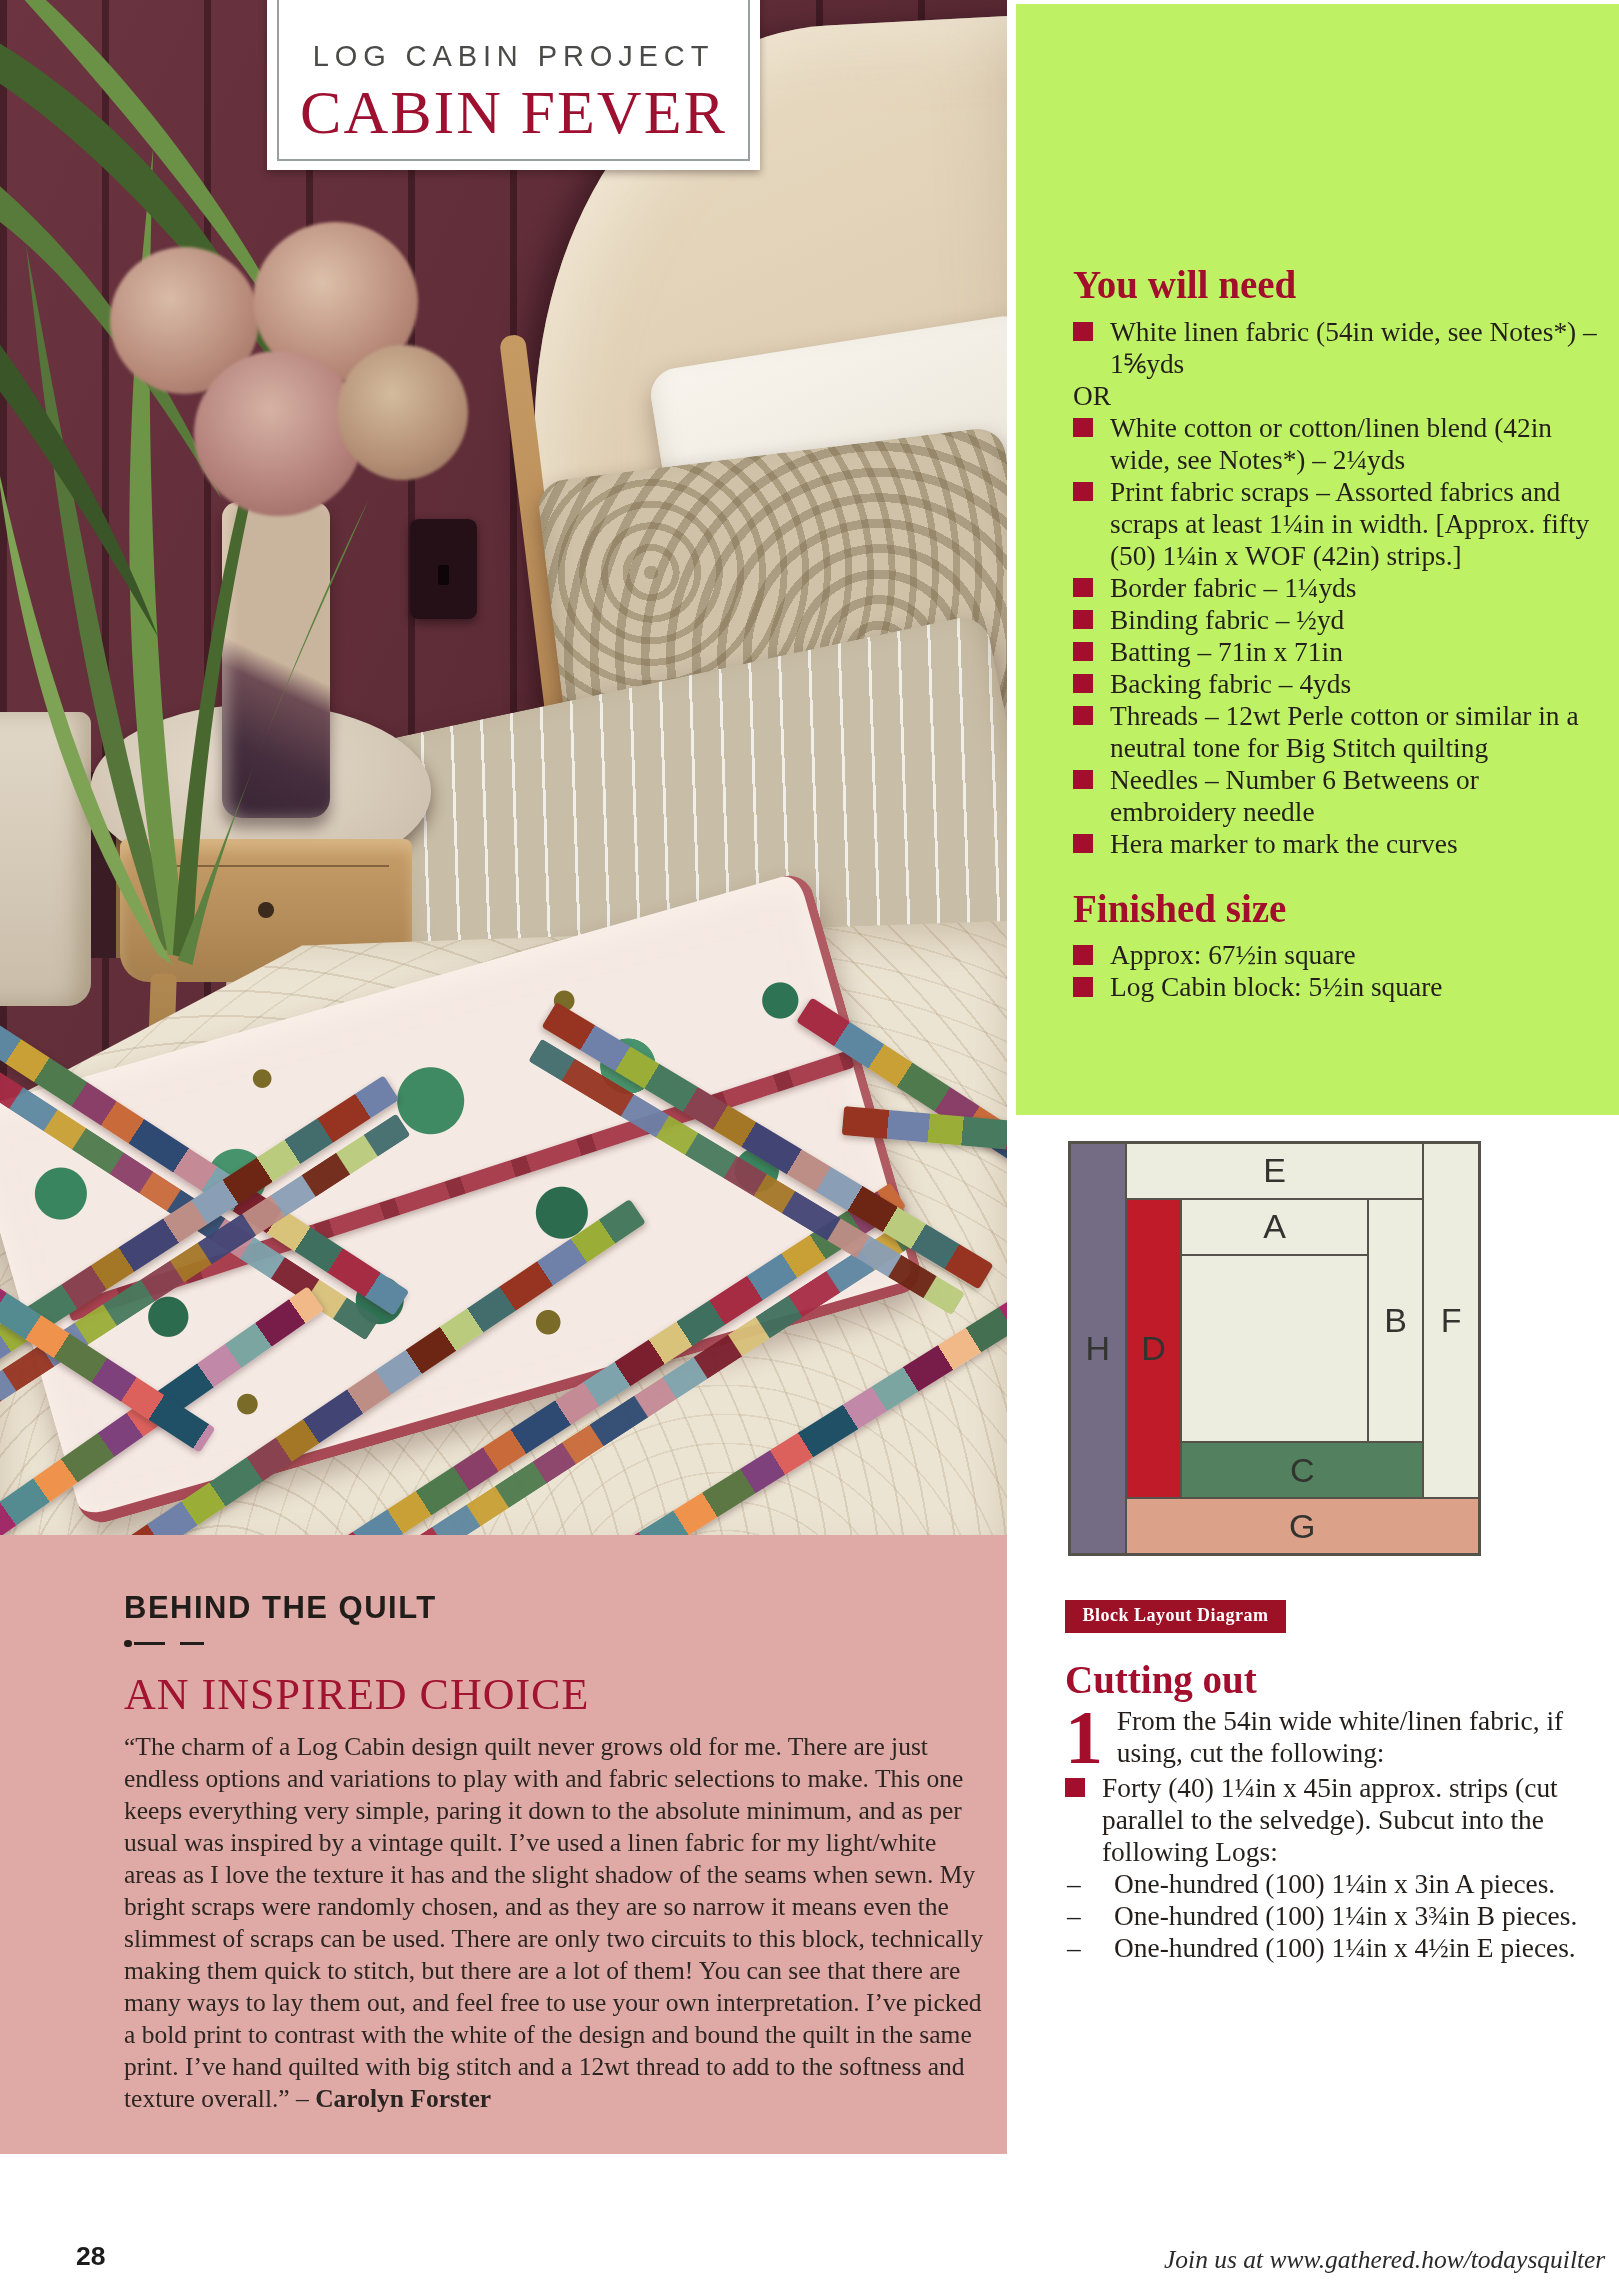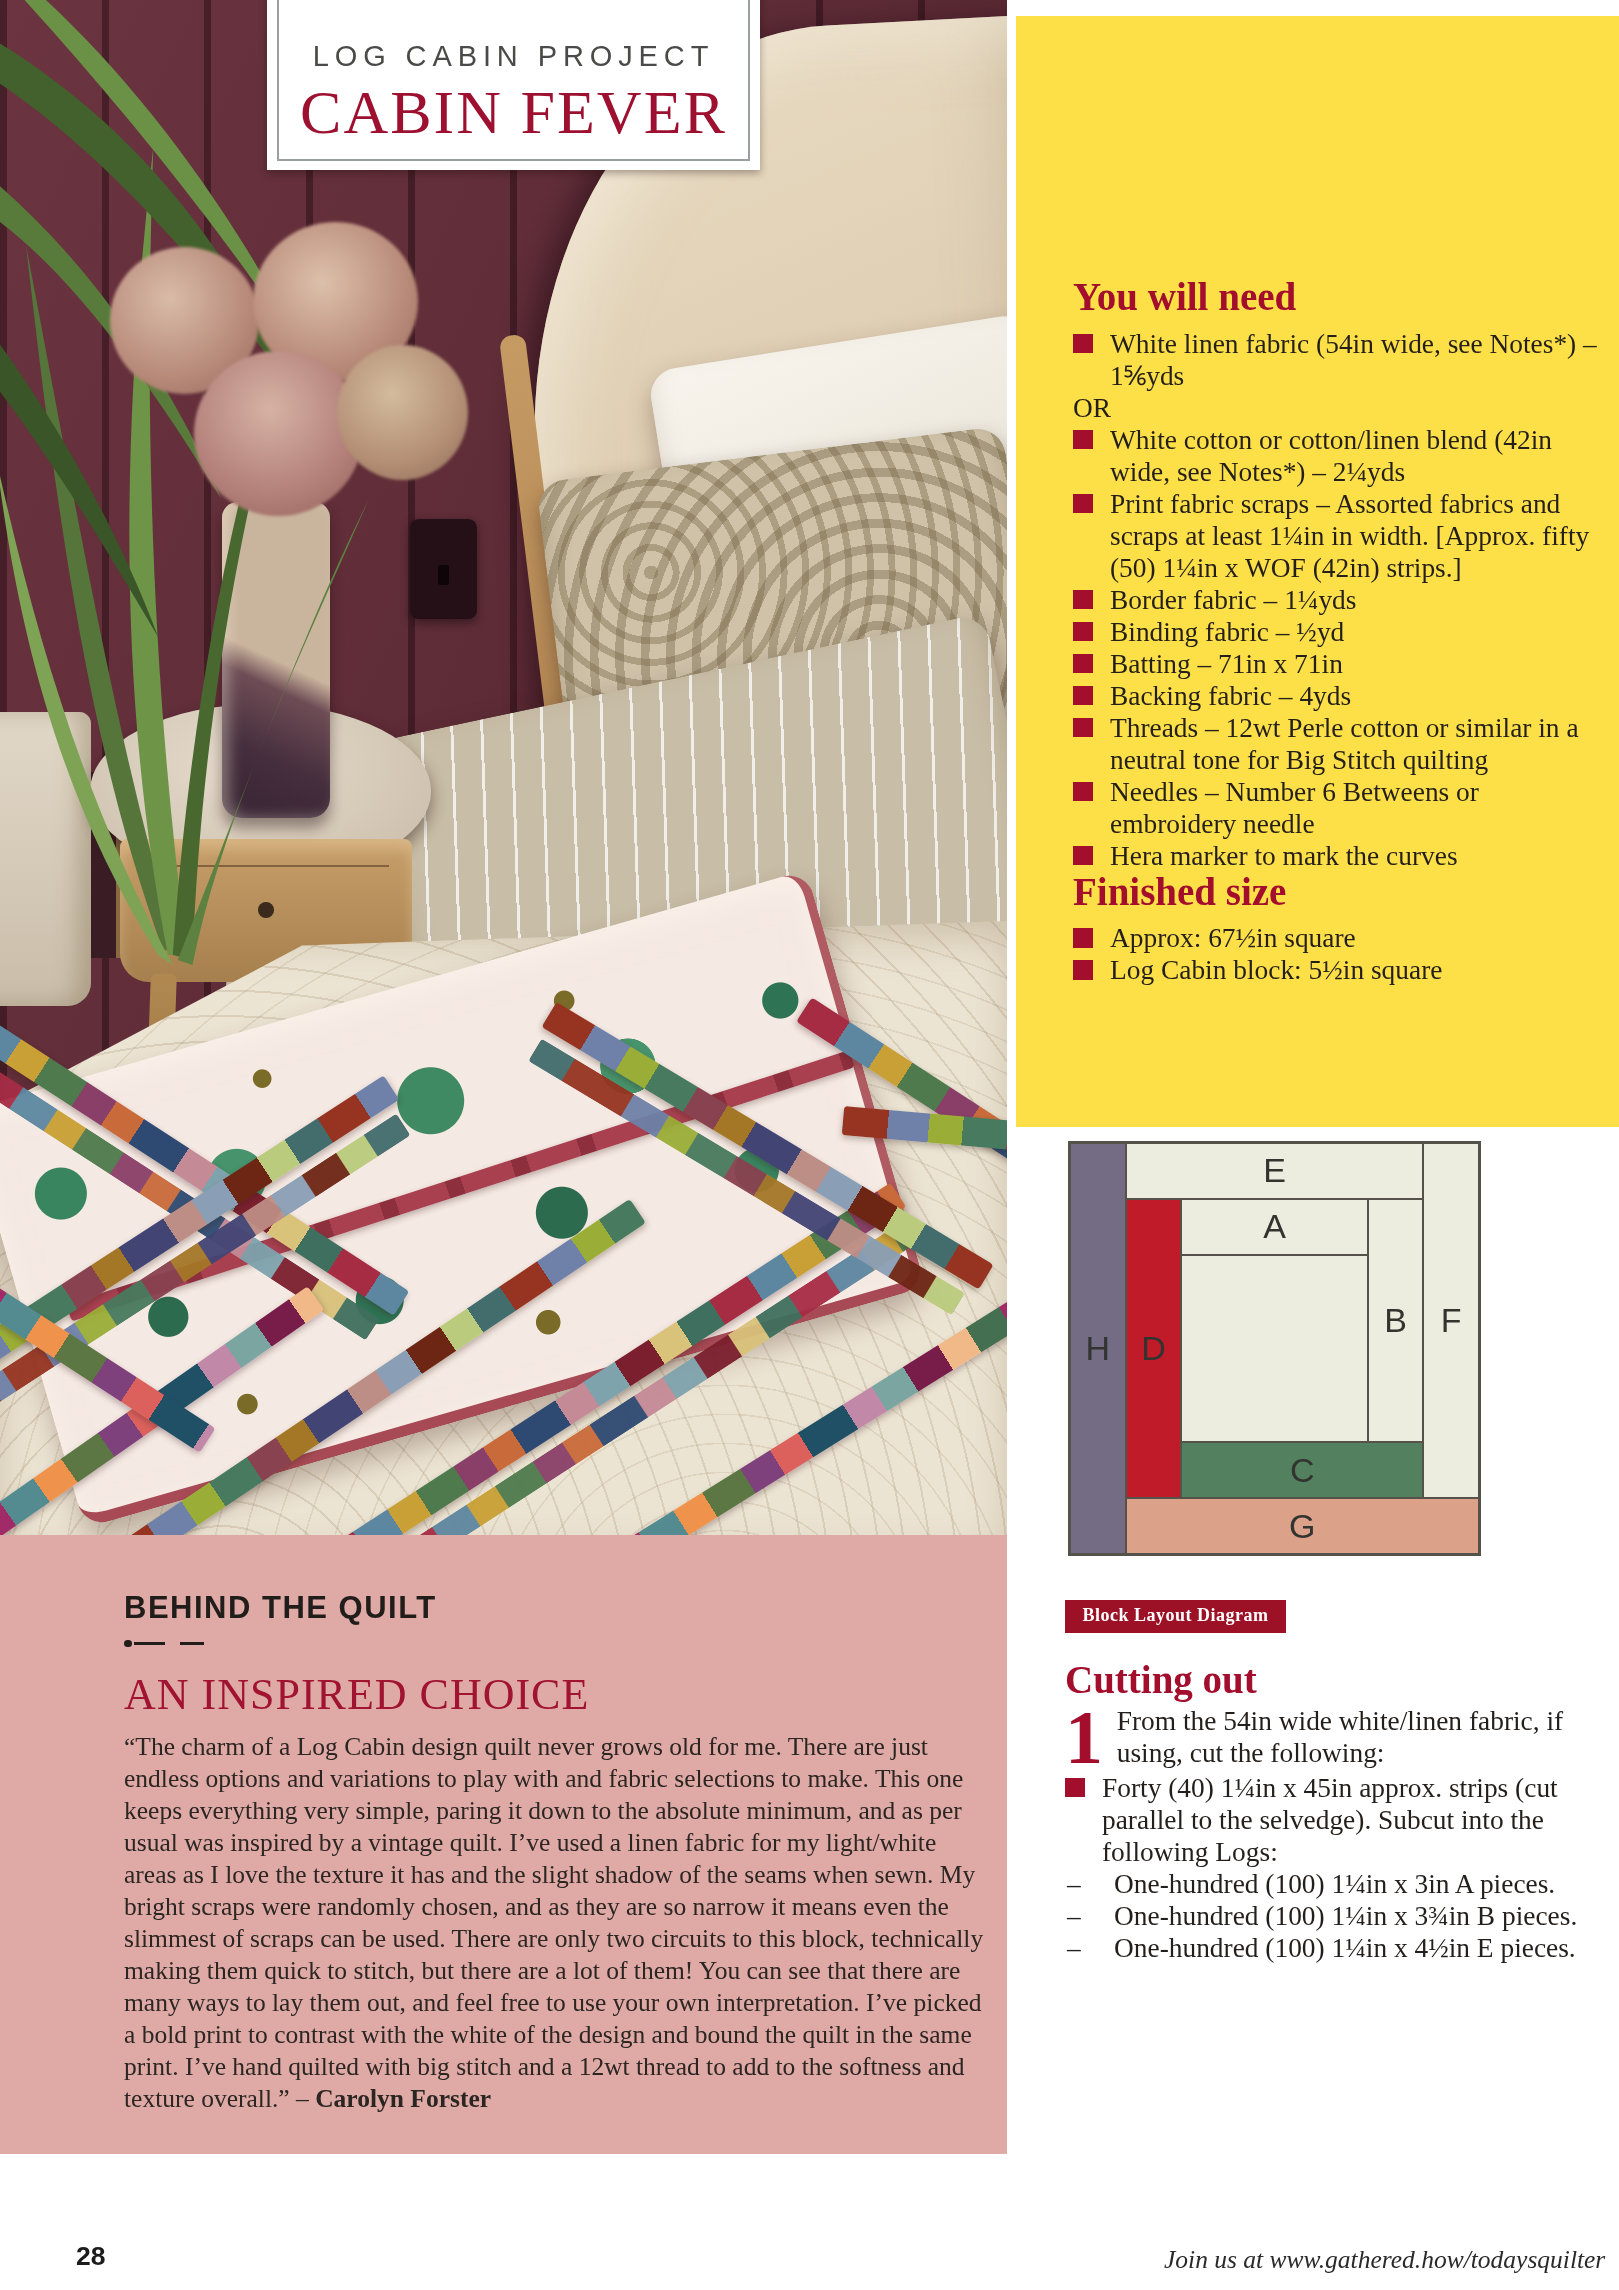--- a/index.html
+++ b/index.html
@@ -106,28 +106,28 @@
   .strip.binding{height:17.6px;background:repeating-linear-gradient(90deg,#a84050 0 53px,#8e2f3e 53px 69px);}
 
   
   .title-box{position:absolute;left:267px;top:-13.7px;width:493px;height:184px;background:#ffffff;
     box-shadow:0 2.9px 7.8px rgba(30,10,12,.35);}
   .title-inner{position:absolute;inset:9.8px;border:2px solid #9aa0a0;display:flex;flex-direction:column;align-items:center;justify-content:flex-end;padding-bottom:15.7px;}
   .kicker-top{font-family:"Liberation Sans",sans-serif;font-size:29px;letter-spacing:5.9px;color:#4a4a48;}
   .display-title{font-family:"Liberation Serif",serif;font-size:62px;letter-spacing:2px;color:#9e1030;line-height:1;margin-top:7.8px;}
 
   
-  .right-panel{position:absolute;left:1016px;top:16px;width:603px;height:1111px;background:#fde047;
+  .right-panel{position:absolute;left:1016px;top:4px;width:603px;height:1111px;background:#bef264;
     box-sizing:border-box;padding:261px 15.7px 0 57px;}
   .red-h{font-family:"Liberation Serif",serif;font-weight:700;font-size:39px;color:#a30e2d;line-height:1.05;margin:0 0 9.8px 0;}
   .need-list{font-size:27.4px;line-height:32px;color:#241f1b;}
   .li{position:relative;padding-left:37px;}
   .li .sq{position:absolute;left:0;top:5.9px;width:19.6px;height:19.6px;background:#a30e2d;}
   .li.plain{padding-left:0;}
-  .fs-block{}
+  .fs-block{margin-top:29px;}
 
   
   .diagram{position:absolute;left:1068px;top:1141px;width:413px;height:415px;border:2px solid #55524a;box-sizing:border-box;background:#ededdf;}
   .pc{position:absolute;border:1px solid #55524a;box-sizing:border-box;display:flex;align-items:center;justify-content:center;
     font-family:"Liberation Sans",sans-serif;font-size:34px;color:#333330;}
   .pc-H{left:0;top:0;width:13.6%;height:100%;}
   .pc-E{left:13.6%;top:0;width:72.8%;height:13.6%;}
   .pc-F{left:86.4%;top:0;width:13.6%;height:86.4%;}
   .pc-G{left:13.6%;top:86.4%;width:86.4%;height:13.6%;}
   .pc-D{left:13.6%;top:13.6%;width:13.6%;height:72.8%;}

